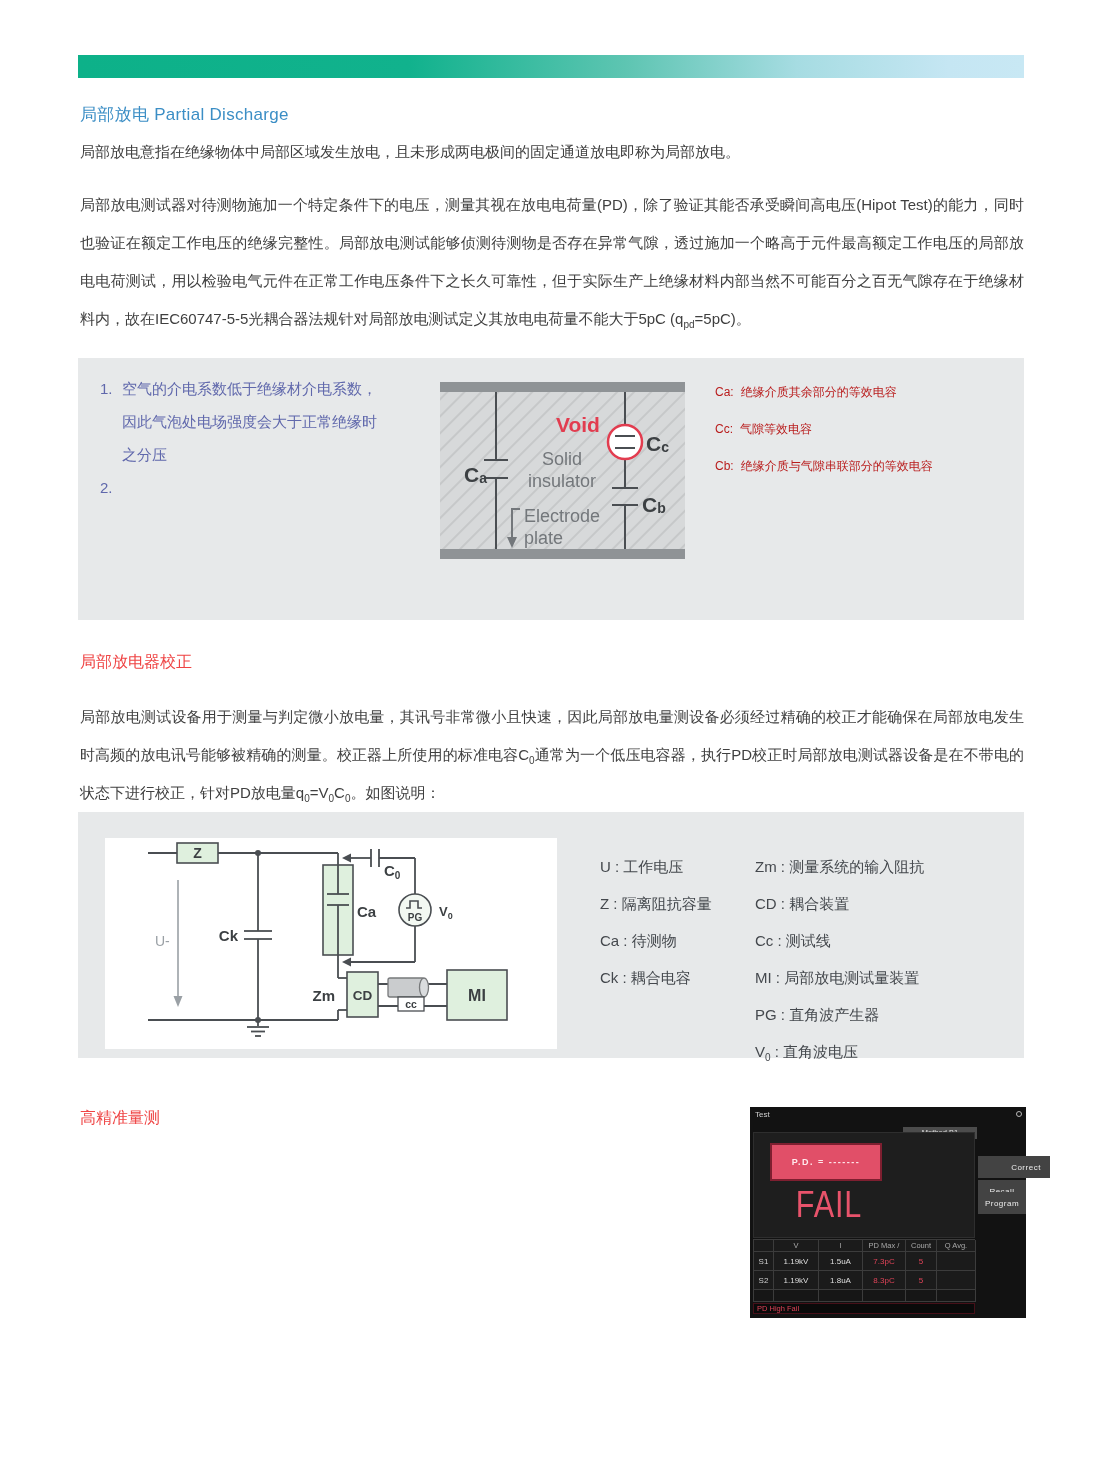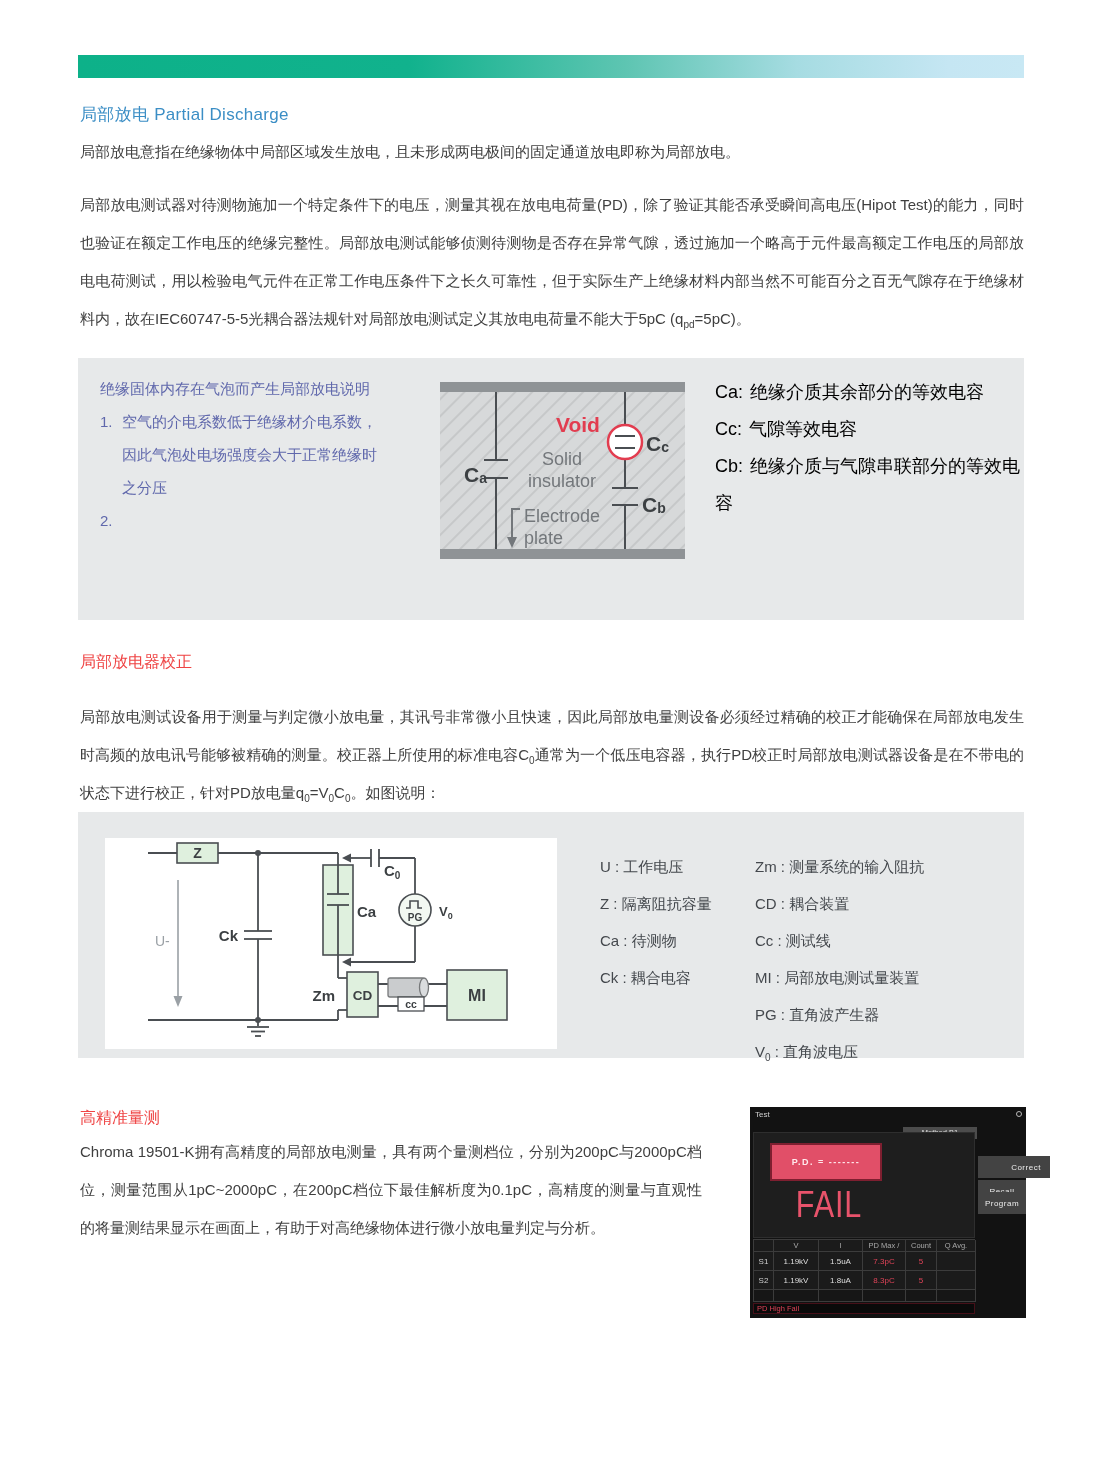--- a/index.html
+++ b/index.html
@@ -22,21 +22,21 @@
   .graybox { position:absolute; left:78px; width:946px; background:#e7e9ea; }
   .box1 { top:358px; height:262px; }
   .box2 { top:812px; height:246px; }
 
   .vb-text { position:absolute; left:22px; top:14px; width:344px; color:#6068ac;
     font-size:15px; line-height:33px; }
   .vb-item { display:flex; }
   .vb-num { flex:0 0 22px; }
   .vb-body { width:262px; }
   .void-svg { position:absolute; left:362px; top:23px; }
-  .vb-legend { position:absolute; left:637px; top:16px; font-size:18px; line-height:37px; color:#000000; }
+  .vb-legend { position:absolute; left:637px; top:16px; font-size:12px; line-height:37px; color:#b91c1c; }
   .lg-key { margin-right:7px; }
 
   .circuit-card { position:absolute; left:27px; top:26px; width:452px; height:211px; background:#fff; }
   .ckt-legend { position:absolute; top:36px; font-size:15px; line-height:37px; color:#44484d; }
   .c1 { left:522px; } .c2 { left:677px; }
 
   
   .device { position:absolute; left:750px; top:1107px; width:276px; height:211px; background:#121212; }
   .dv-title { position:absolute; left:5px; top:3px; font-size:8px; color:#cfcfcf; }
   .dv-corner { position:absolute; right:4px; top:4px; width:4px; height:4px;
@@ -78,21 +78,20 @@
   <div class="header-bar"></div>
 
   <h1 class="doc-title">局部放电 Partial Discharge</h1>
 
   <p class="para p1">局部放电意指在绝缘物体中局部区域发生放电，且未形成两电极间的固定通道放电即称为局部放电。</p>
 
   <p class="para p2"><span>局部放电测试器对待测物施加一个特定条件下的电压，测量其视在放电电荷量(PD)，除了验证其能否承受瞬间高电压(Hipot Test)的能力，同时也验证在额定工作电压的绝缘完整性。局部放电测试能够侦测待测物是否存在异常气隙，透过施加一个略高于元件最高额定工作电压的局部放电电荷测试，用以检验电气元件在正常工作电压条件下之长久可靠性，但于实际生产上绝缘材料内部当然不可能百分之百无气隙存在于绝缘材料内，故在IEC60747-5-5光耦合器法规针对局部放电测试定义其放电电荷量不能大于5pC (q</span><sub class="s">pd</sub><span>=5pC)。</span></p>
 
   <section class="graybox box1">
     <div class="vb-text">
-      <div>绝缘固体内存在气泡而产生局部放电说明</div>
       <div class="vb-item">
         <span class="vb-num">1.</span>
         <span class="vb-body">空气的介电系数低于绝缘材介电系数，因此气泡处电场强度会大于正常绝缘时之分压</span>
       </div>
       <div class="vb-item">
         <span class="vb-num">2.</span>
       </div>
     </div>
 
     <svg class="void-svg" width="245" height="182" viewBox="0 0 245 182">
@@ -224,21 +223,20 @@
       <div><span>Zm</span><sub class="s"></sub><span> : </span><span>测量系统的输入阻抗</span></div>
       <div><span>CD</span><sub class="s"></sub><span> : </span><span>耦合装置</span></div>
       <div><span>Cc</span><sub class="s"></sub><span> : </span><span>测试线</span></div>
       <div><span>MI</span><sub class="s"></sub><span> : </span><span>局部放电测试量装置</span></div>
       <div><span>PG</span><sub class="s"></sub><span> : </span><span>直角波产生器</span></div>
       <div><span>V</span><sub class="s">0</sub><span> : </span><span>直角波电压</span></div>
     </div>
   </section>
 
   <h2 class="sec-title s3">高精准量测</h2>
-  <p class="para p3">Chroma 19501-K拥有高精度的局部放电测量，具有两个量测档位，分别为200pC与2000pC档位，测量范围从1pC~2000pC，在200pC档位下最佳解析度为0.1pC，高精度的测量与直观性的将量测结果显示在画面上，有助于对高绝缘物体进行微小放电量判定与分析。</p>
 
   <div class="device">
     <div class="dv-title">Test</div>
     <div class="dv-corner"></div>
     <div class="dv-method">Method B1</div>
 
     <div class="dv-main">
       <div class="dv-pd">P.D. = -------</div>
       <div class="dv-fail">FAIL</div>
     </div>

